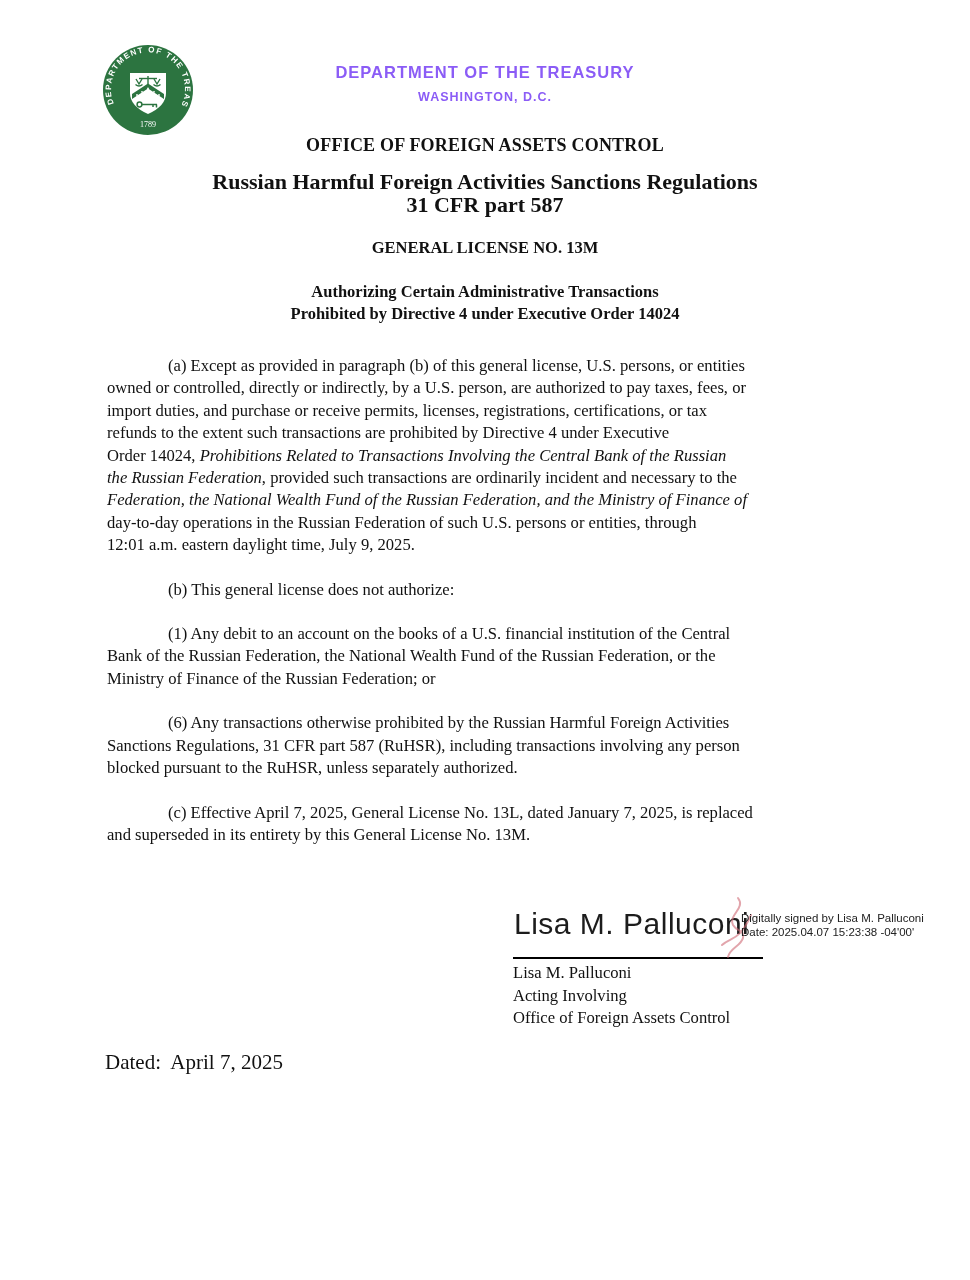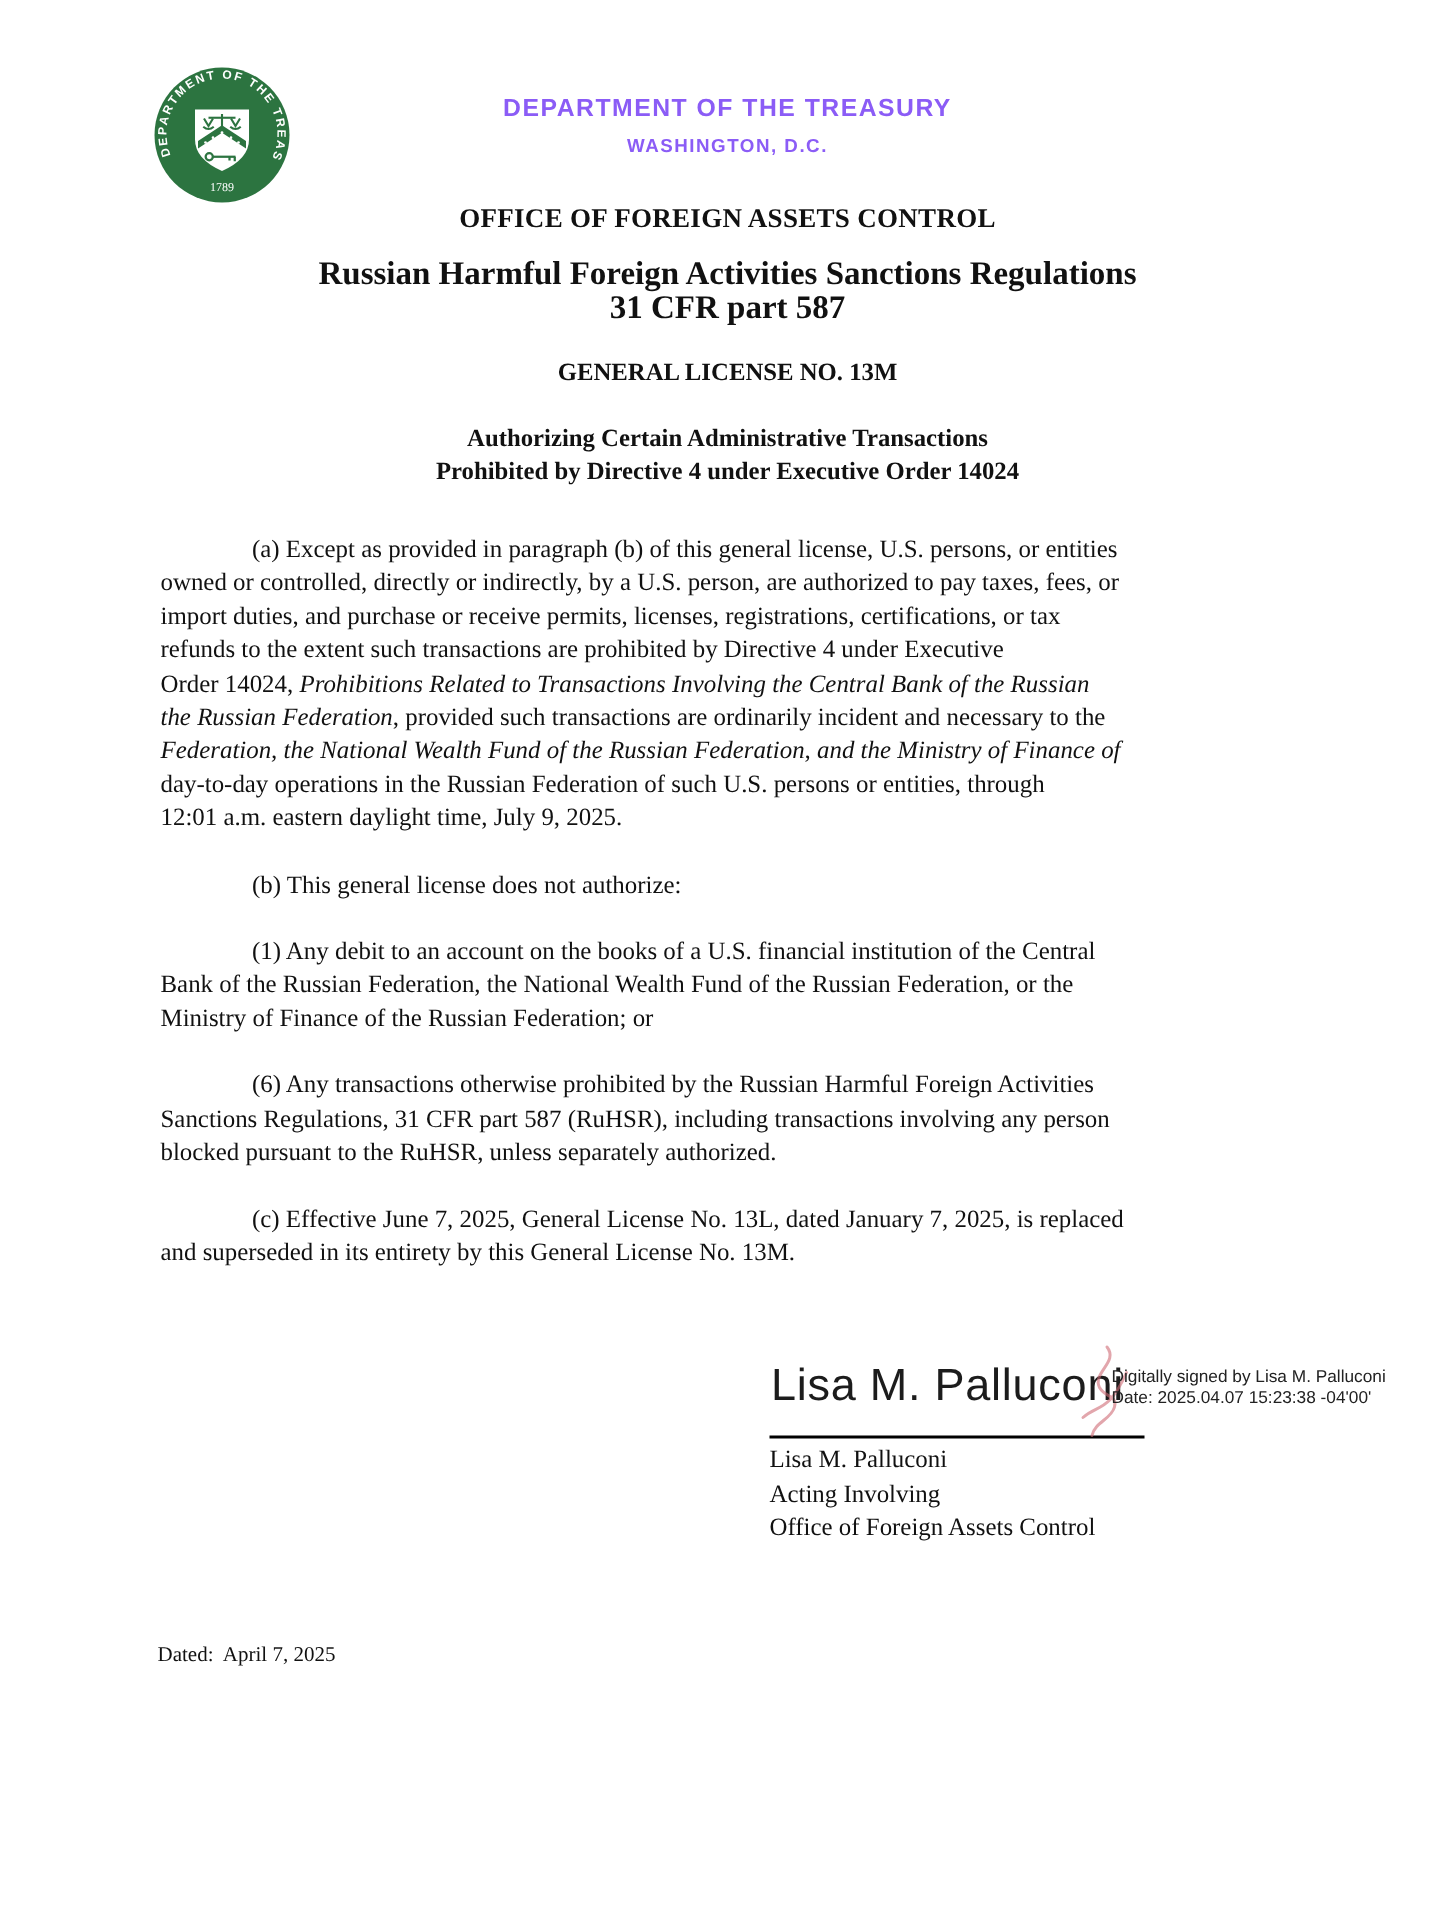--- a/index.html
+++ b/index.html
@@ -29,21 +29,21 @@
   
   .sig-block { position:absolute; left:513px; top:899px; }
   .sig-big-row { position:relative; height:58px; }
   .sig-big-name { font-family:"Liberation Sans", sans-serif; font-size:30px;
     color:#1c1c1c; letter-spacing:0.5px; position:absolute; left:1px; top:8px; white-space:nowrap; }
   .acro-icon { position:absolute; left:207px; top:-4px; }
   .sig-note { position:absolute; left:228px; top:12px; width:230px;
     font-family:"Liberation Sans", sans-serif; font-size:11.5px; line-height:14px; color:#222; }
   .sig-underline { width:250px; height:2px; background:#000; margin-top:0px; }
   .sig-serif { font-size:16.6px; line-height:22.6px; margin-top:3px; }
-  .dated { position:absolute; left:105px; top:1096px; font-size:14px; white-space:pre;text-align:center; }
+  .dated { position:absolute; left:105px; top:1050px; font-size:21px; white-space:pre;text-align:center; }
 </style>
 </head>
 <body>
 
 <div class="page">
 
   <div class="seal">
     <svg viewBox="0 0 92 92" width="92" height="92">
       <circle cx="46" cy="46" r="45" fill="#2c7440"></circle>
       <path id="ringPath" d="M 13.5 63 A 37 37 0 1 1 78.5 63" fill="none"></path>
@@ -117,21 +117,21 @@
         <div class="line first"><span>(1) Any debit to an account on the books of a U.S. financial institution of the Central</span></div>
         <div class="line"><span>Bank of the Russian Federation, the National Wealth Fund of the Russian Federation, or the</span></div>
         <div class="line"><span>Ministry of Finance of the Russian Federation; or</span></div>
       </div>
       <div class="para">
         <div class="line first"><span>(6) Any transactions otherwise prohibited by the Russian Harmful Foreign Activities</span></div>
         <div class="line"><span>Sanctions Regulations, 31 CFR part 587 (RuHSR), including transactions involving any person</span></div>
         <div class="line"><span>blocked pursuant to the RuHSR, unless separately authorized.</span></div>
       </div>
       <div class="para">
-        <div class="line first"><span>(c) Effective June 7, 2025, General License No. 13L, dated January 7, 2025, is replaced</span></div>
+        <div class="line first"><span>(c) Effective April 7, 2025, General License No. 13L, dated January 7, 2025, is replaced</span></div>
         <div class="line"><span>and superseded in its entirety by this General License No. 13M.</span></div>
       </div>
     </div>
 
   <div class="sig-block">
     <div class="sig-big-row">
       <span class="sig-big-name">Lisa M. Palluconi</span>
       <span class="acro-icon">
         <svg width="34" height="66" viewBox="0 0 34 66">
           <g stroke="#cf6b76" stroke-width="2" fill="none" opacity="0.6" stroke-linecap="round">

